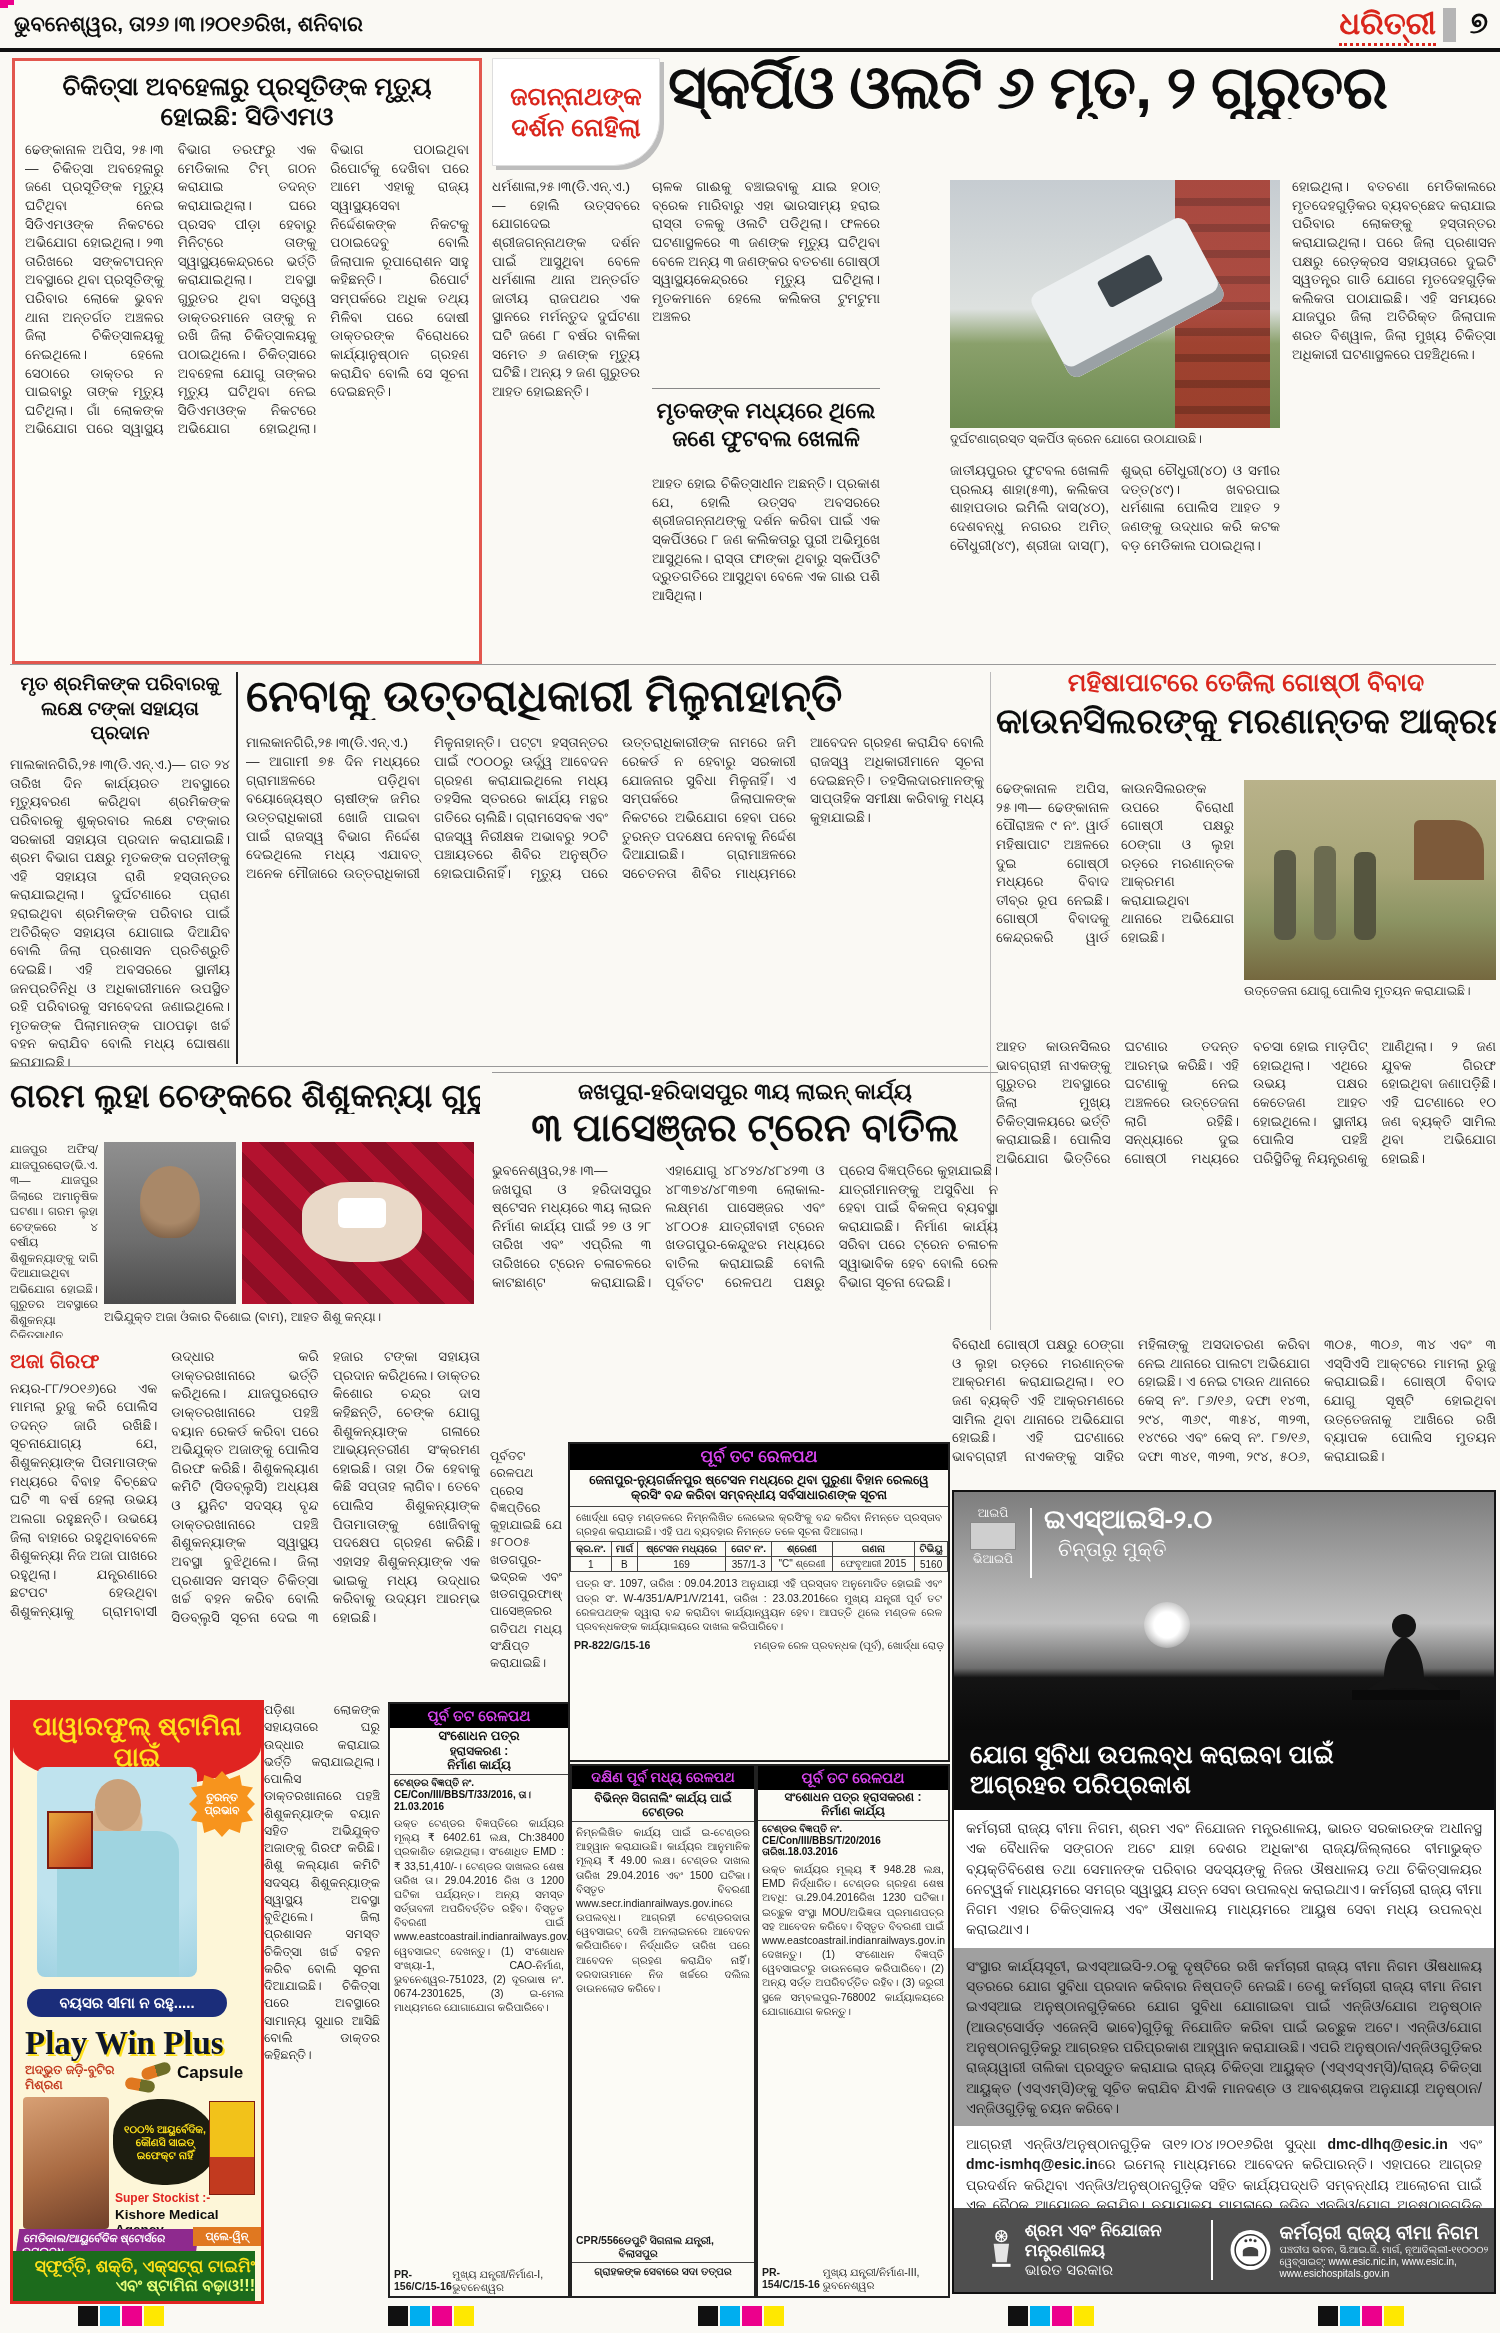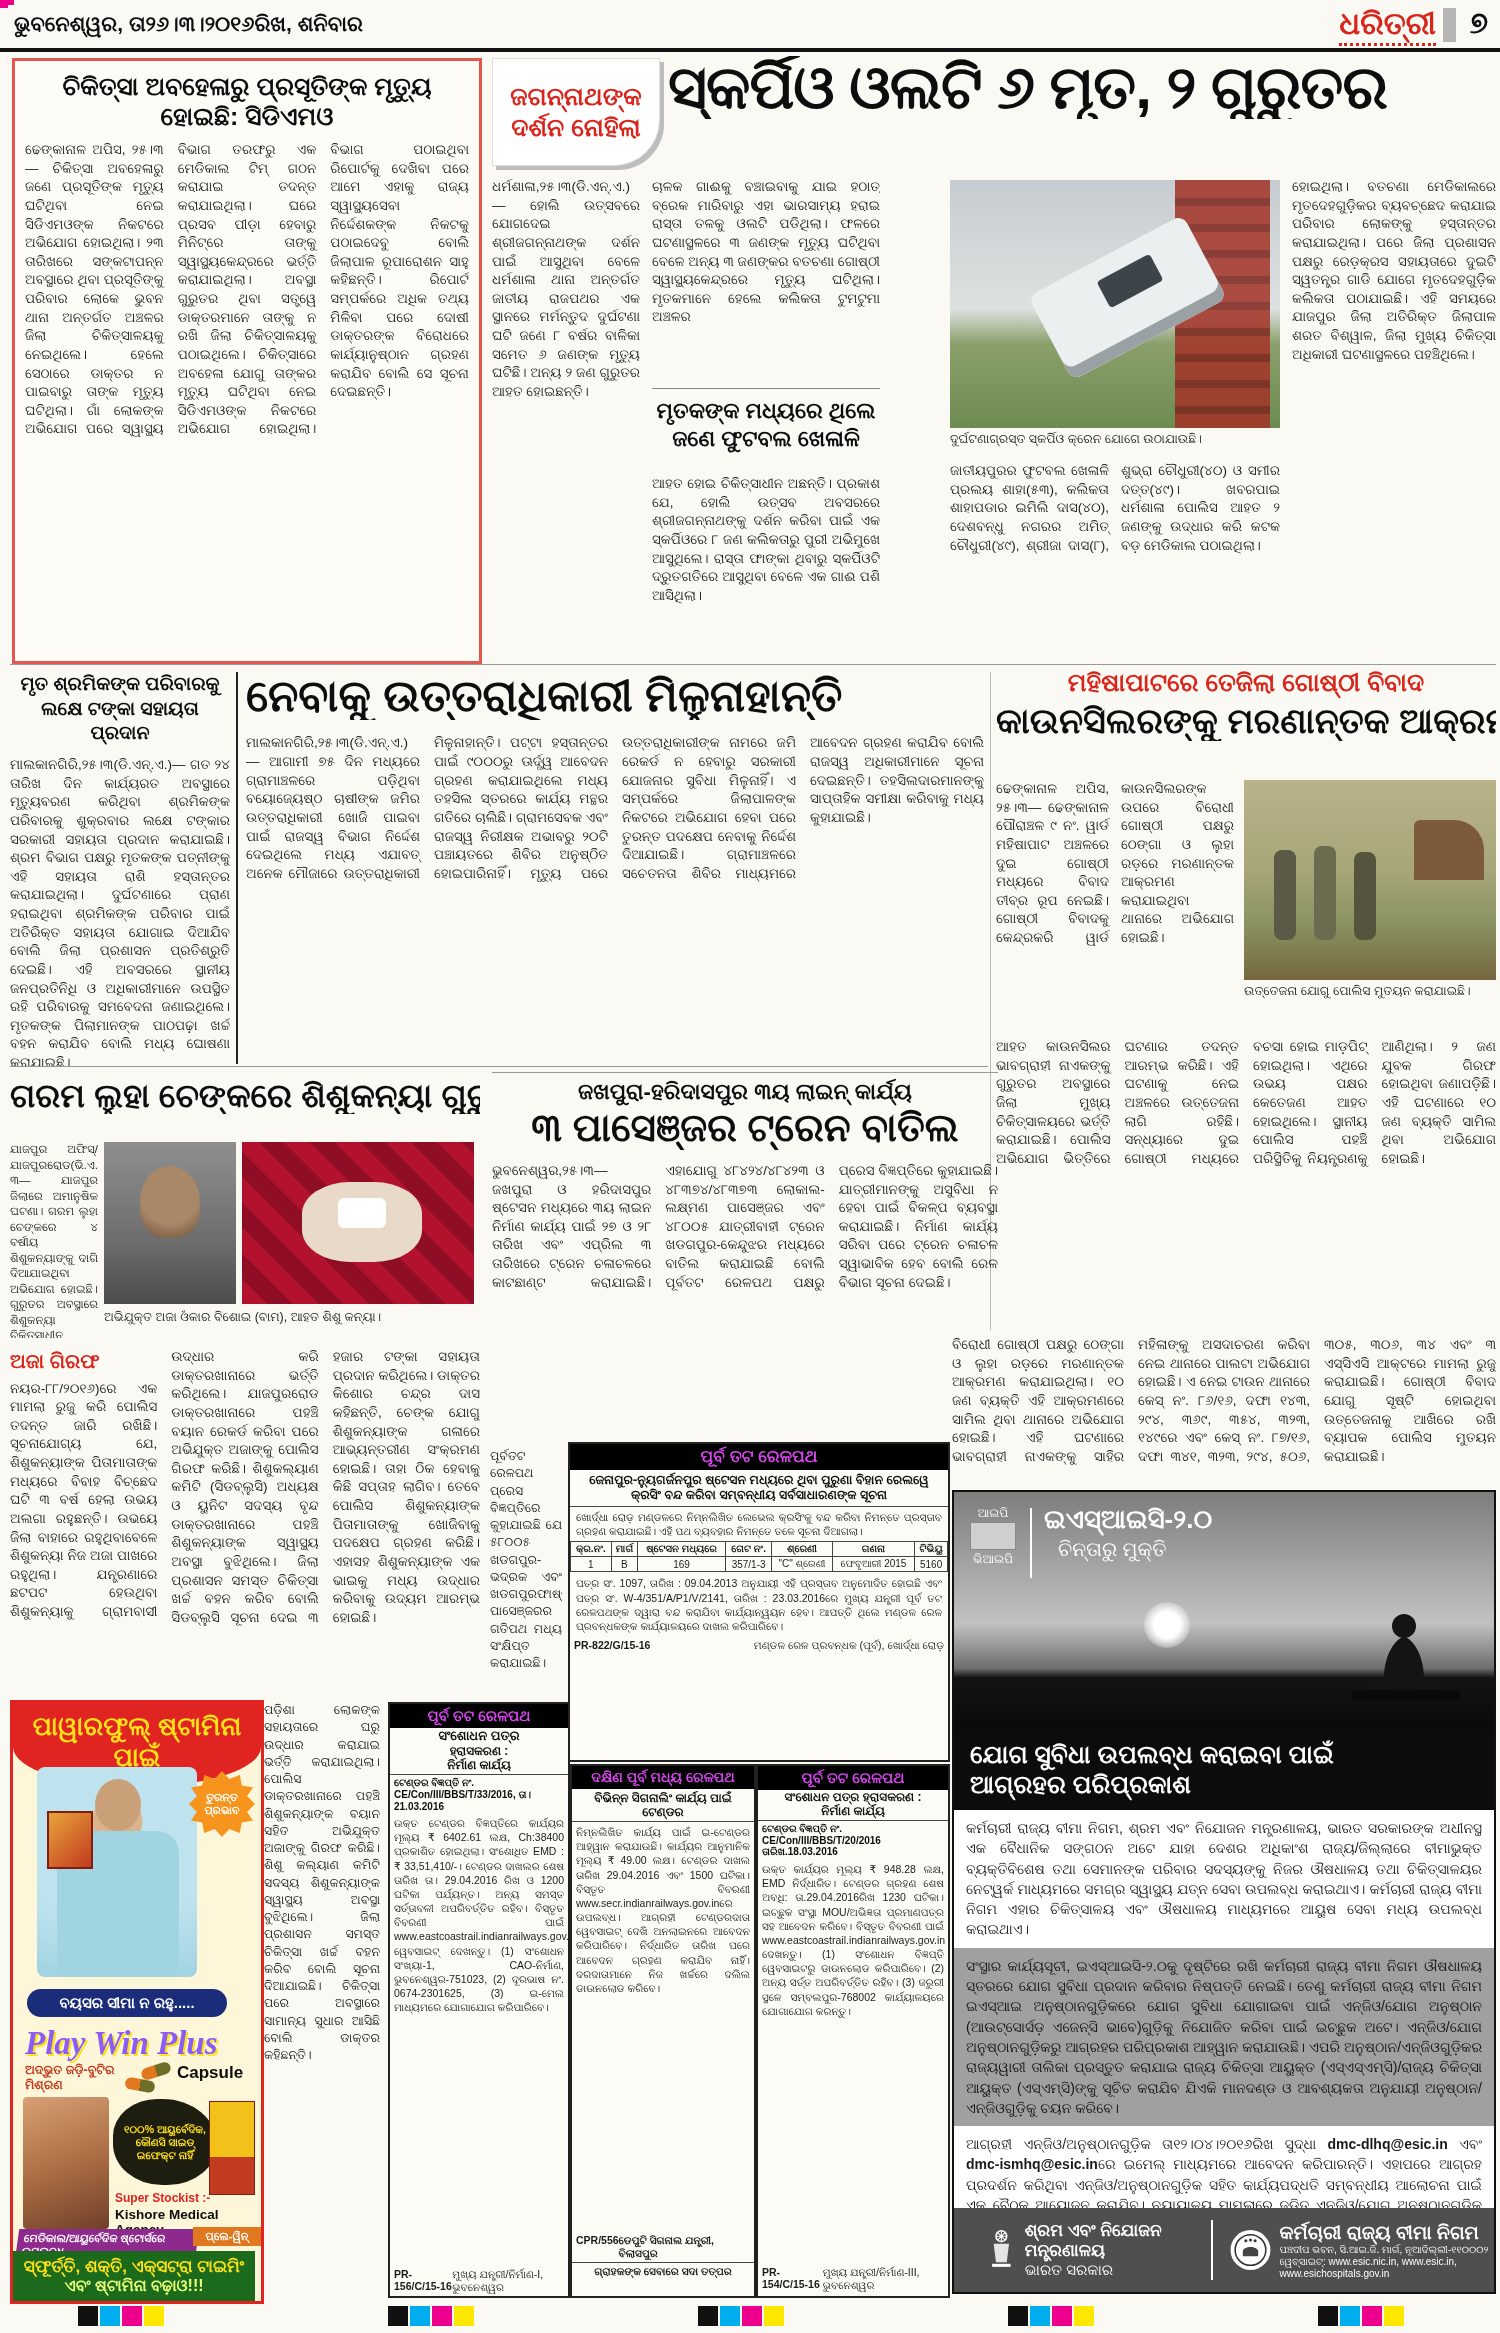--- a/index.html
+++ b/index.html
@@ -205,33 +205,33 @@
     <div style="background:#e02421;border-radius:0 0 50% 50%/0 0 40px 40px;padding:8px 4px 14px 4px;text-align:center;">
       <span style="color:#ffe11a;font-weight:bold;font-size:26px;">ପାୱାରଫୁଲ୍ ଷ୍ଟାମିନା ପାଇଁ</span>
     </div>
     <div class="abs photo" style="left:24px;top:64px;width:160px;height:210px;background:radial-gradient(circle at 50% 26%,#d9b48f 0 14%,#bfe3ee 15% 60%,#9fd2e2 100%);border-radius:8px;">
       <div class="abs" style="left:58px;top:12px;width:46px;height:52px;background:#caa079;border-radius:50%;"></div>
       <div class="abs" style="left:20px;top:64px;width:122px;height:146px;background:#9fd4e0;border-radius:22px 22px 0 0;"></div>
       <div class="abs" style="left:10px;top:44px;width:42px;height:54px;background:linear-gradient(135deg,#e7a43a,#c23a1f);border:2px solid #7e1d10;"></div>
     </div>
     <div class="abs pw-burst" style="left:176px;top:68px;width:66px;height:66px;font-size:11px;line-height:1.2;">ତୁରନ୍ତ ପ୍ରଭାବ</div>
     <div class="abs center" style="left:14px;top:286px;width:196px;background:#1b2d7a;color:#fff;font-weight:bold;font-size:15px;border-radius:18px;padding:5px 2px;">ବୟସର ସୀମା ନ ରହୁ.....</div>
-    <div class="abs" style="left:12px;top:322px;width:224px;font-family:'Liberation Serif','DejaVu Serif',serif;font-style:italic;font-weight:bold;font-size:33px;color:#8b5cf6;text-shadow:2px 2px 0 #ffe11a;">Play Win Plus</div>
+    <div class="abs" style="left:12px;top:322px;width:224px;font-family:'Liberation Serif','DejaVu Serif',serif;font-weight:bold;font-size:33px;color:#0f172a;text-shadow:2px 2px 0 #ffe11a;">Play Win Plus</div>
     <div class="abs hl" style="left:164px;top:360px;font-size:17px;">Capsule</div>
     <div class="abs" style="left:128px;top:362px;width:30px;height:12px;background:linear-gradient(90deg,#e07820 50%,#6e6e28 50%);border-radius:6px;transform:rotate(-18deg);"></div>
     <div class="abs" style="left:112px;top:376px;width:30px;height:12px;background:linear-gradient(90deg,#e07820 50%,#6e6e28 50%);border-radius:6px;transform:rotate(10deg);"></div>
     <div class="abs" style="left:12px;top:360px;width:120px;font-size:12.5px;font-weight:bold;color:#c23a1f;">ଅଦ୍ଭୁତ ଜଡ଼ି-ବୁଟିର ମିଶ୍ରଣ</div>
     <div class="abs photo" style="left:10px;top:394px;width:86px;height:132px;background:linear-gradient(160deg,#d8a074 0%,#a86a42 55%,#70402a 100%);border-radius:4px;"></div>
     <div class="abs center" style="left:100px;top:396px;width:104px;height:86px;background:#1d1d10;color:#ffe11a;border-radius:45% 55% 50% 50%;display:flex;align-items:center;justify-content:center;font-size:10.5px;font-weight:bold;padding:4px;box-sizing:border-box;">୧୦୦% ଆୟୁର୍ବେଦିକ, କୌଣସି ସାଇଡ୍ ଇଫେକ୍ଟ ନାହିଁ</div>
     <div class="abs photo" style="left:196px;top:398px;width:44px;height:92px;background:linear-gradient(180deg,#f2c21a 0 60%,#c23a1f 60% 100%);border:1px solid #7e1d10;"></div>
     <div class="abs" style="left:102px;top:488px;width:120px;font-size:12px;font-weight:bold;color:#e02421;">Super Stockist :-</div>
     <div class="abs hl" style="left:102px;top:504px;width:140px;font-size:13.5px;">Kishore Medical Agency</div>
     <div class="abs" style="left:4px;top:526px;width:168px;background:#8e2a8e;color:#fff;font-size:11px;font-weight:bold;padding:3px 6px;transform:skewX(-8deg);">ମେଡିକାଲ/ଆୟୁର୍ବେଦିକ ଷ୍ଟୋର୍ସରେ ଉପଲବ୍ଧ</div>
     <div class="abs" style="left:180px;top:524px;width:60px;background:#e07820;color:#fff;font-size:11px;font-weight:bold;padding:3px 4px;text-align:center;">ପ୍ଲେ-ୱିନ୍</div>
-    <div class="abs center" style="left:0;top:548px;width:242px;height:50px;background:#1c6b1c;display:flex;flex-direction:column;align-items:center;justify-content:center;">
+    <div class="abs center" style="left:0;top:548px;width:242px;height:50px;background:#1c6b1c;display:flex;flex-direction:column;align-items:flex-end;justify-content:center;">
       <span style="color:#ffe11a;font-weight:bold;font-size:17px;">ସ୍ଫୂର୍ତ୍ତି, ଶକ୍ତି, ଏକ୍ସଟ୍ରା ଟାଇମିଂ</span>
       <span style="color:#e8ff7a;font-weight:bold;font-size:16px;">ଏବଂ ଷ୍ଟାମିନା ବଢ଼ାଓ!!!</span>
     </div>
   </div>
 
   <div class="abs" style="left:952px;top:1490px;width:544px;height:804px;border:2px solid #111;box-sizing:border-box;background:#fff;overflow:hidden;">
     <div class="esic-hero" style="width:100%;height:238px;">
       <div class="abs" style="left:16px;top:14px;color:#fff;font-size:12px;text-align:center;">
         <div>ଆଇପି</div>
         <div style="width:44px;height:26px;background:#cfcfcf;margin:2px auto;border:1px solid #888;"></div>

